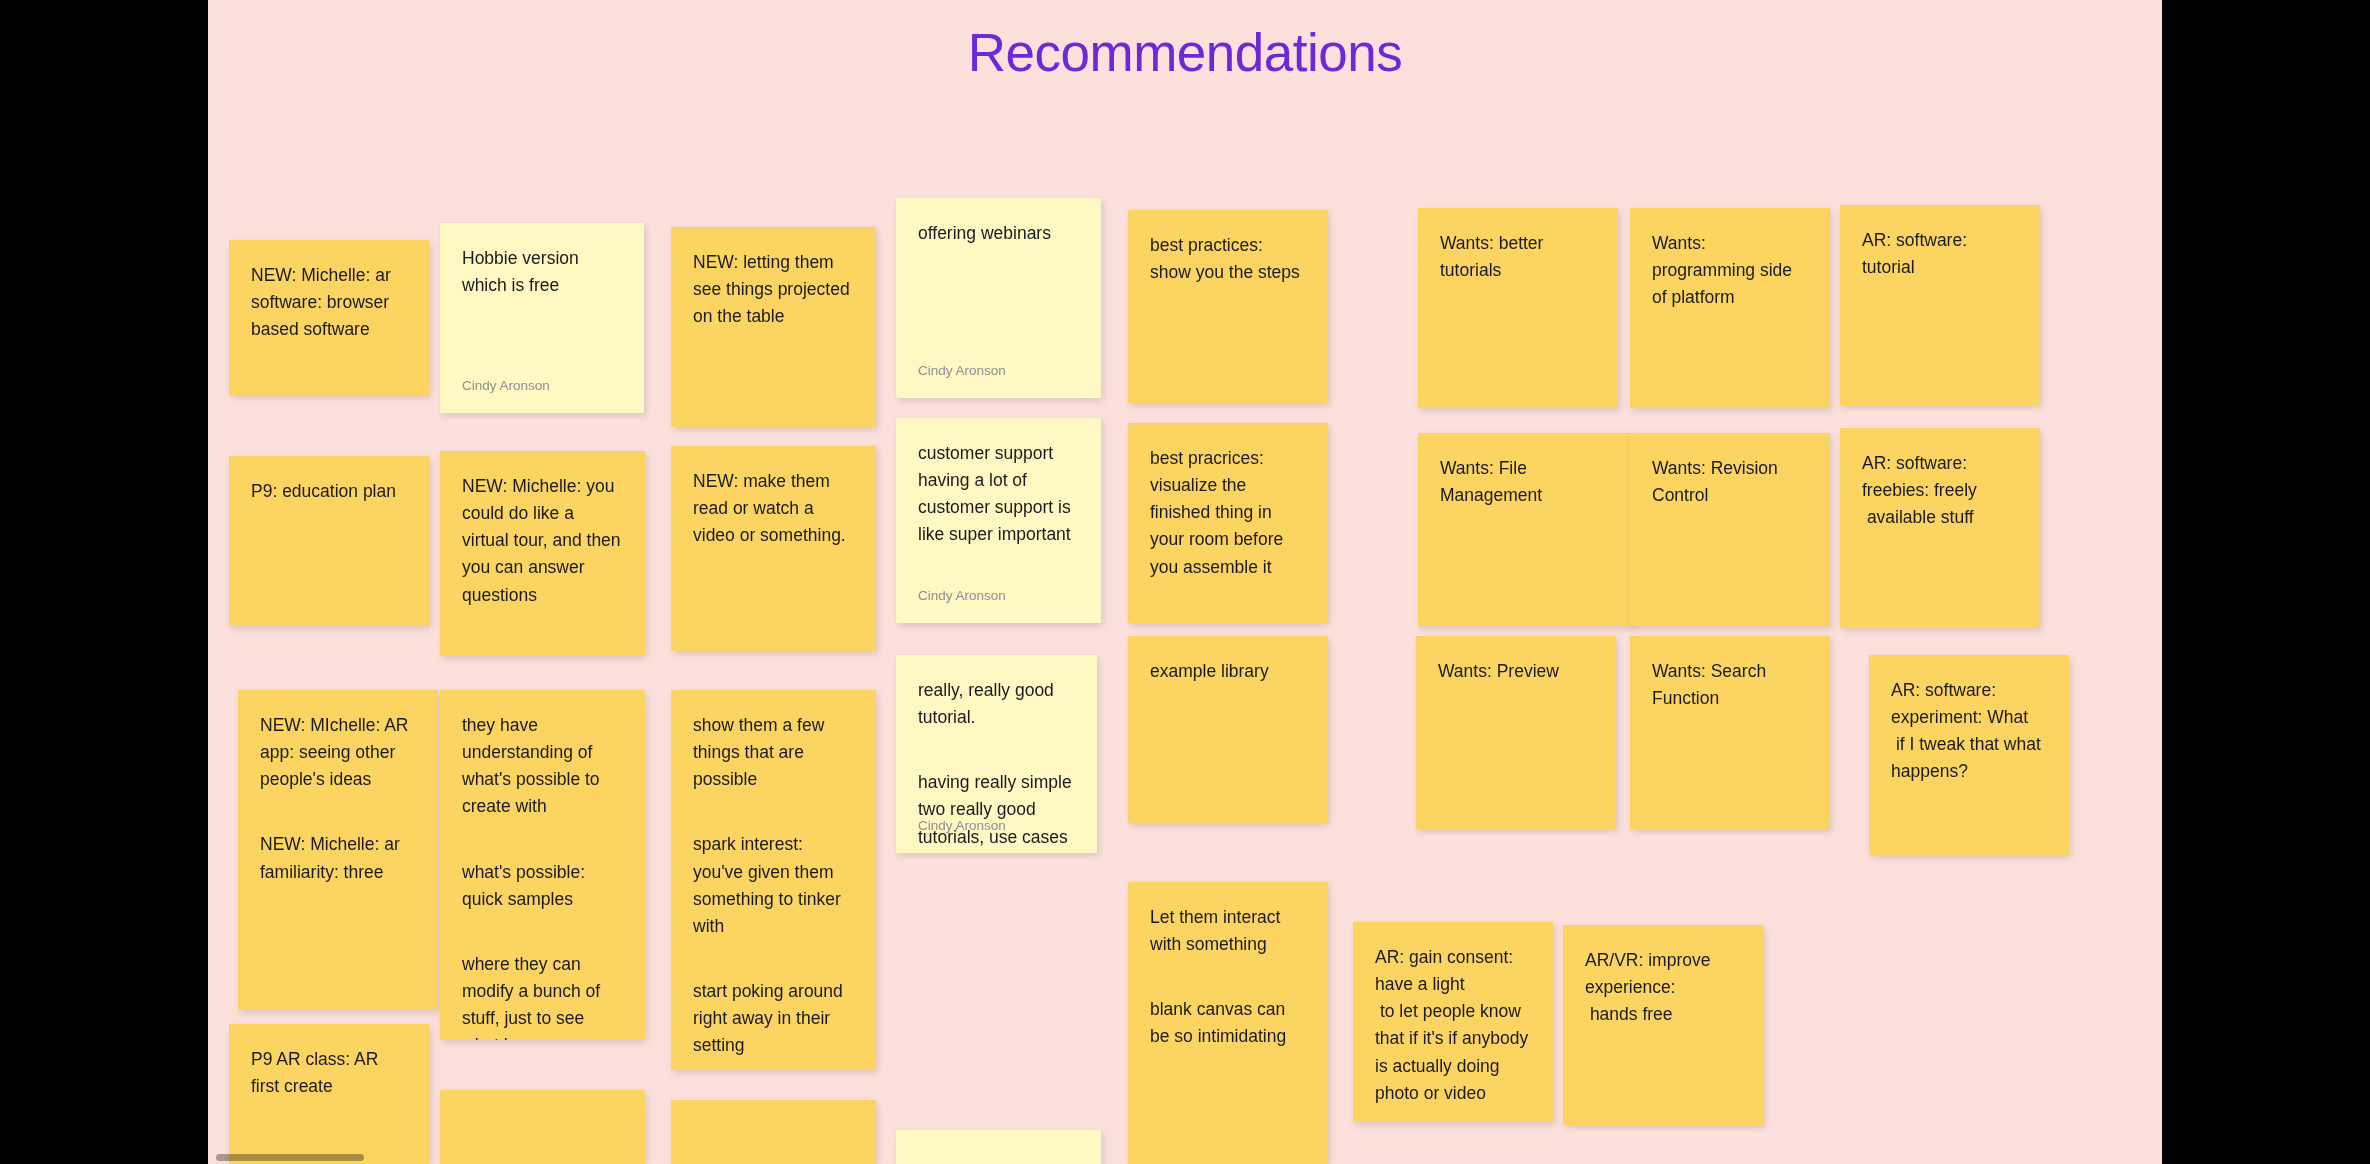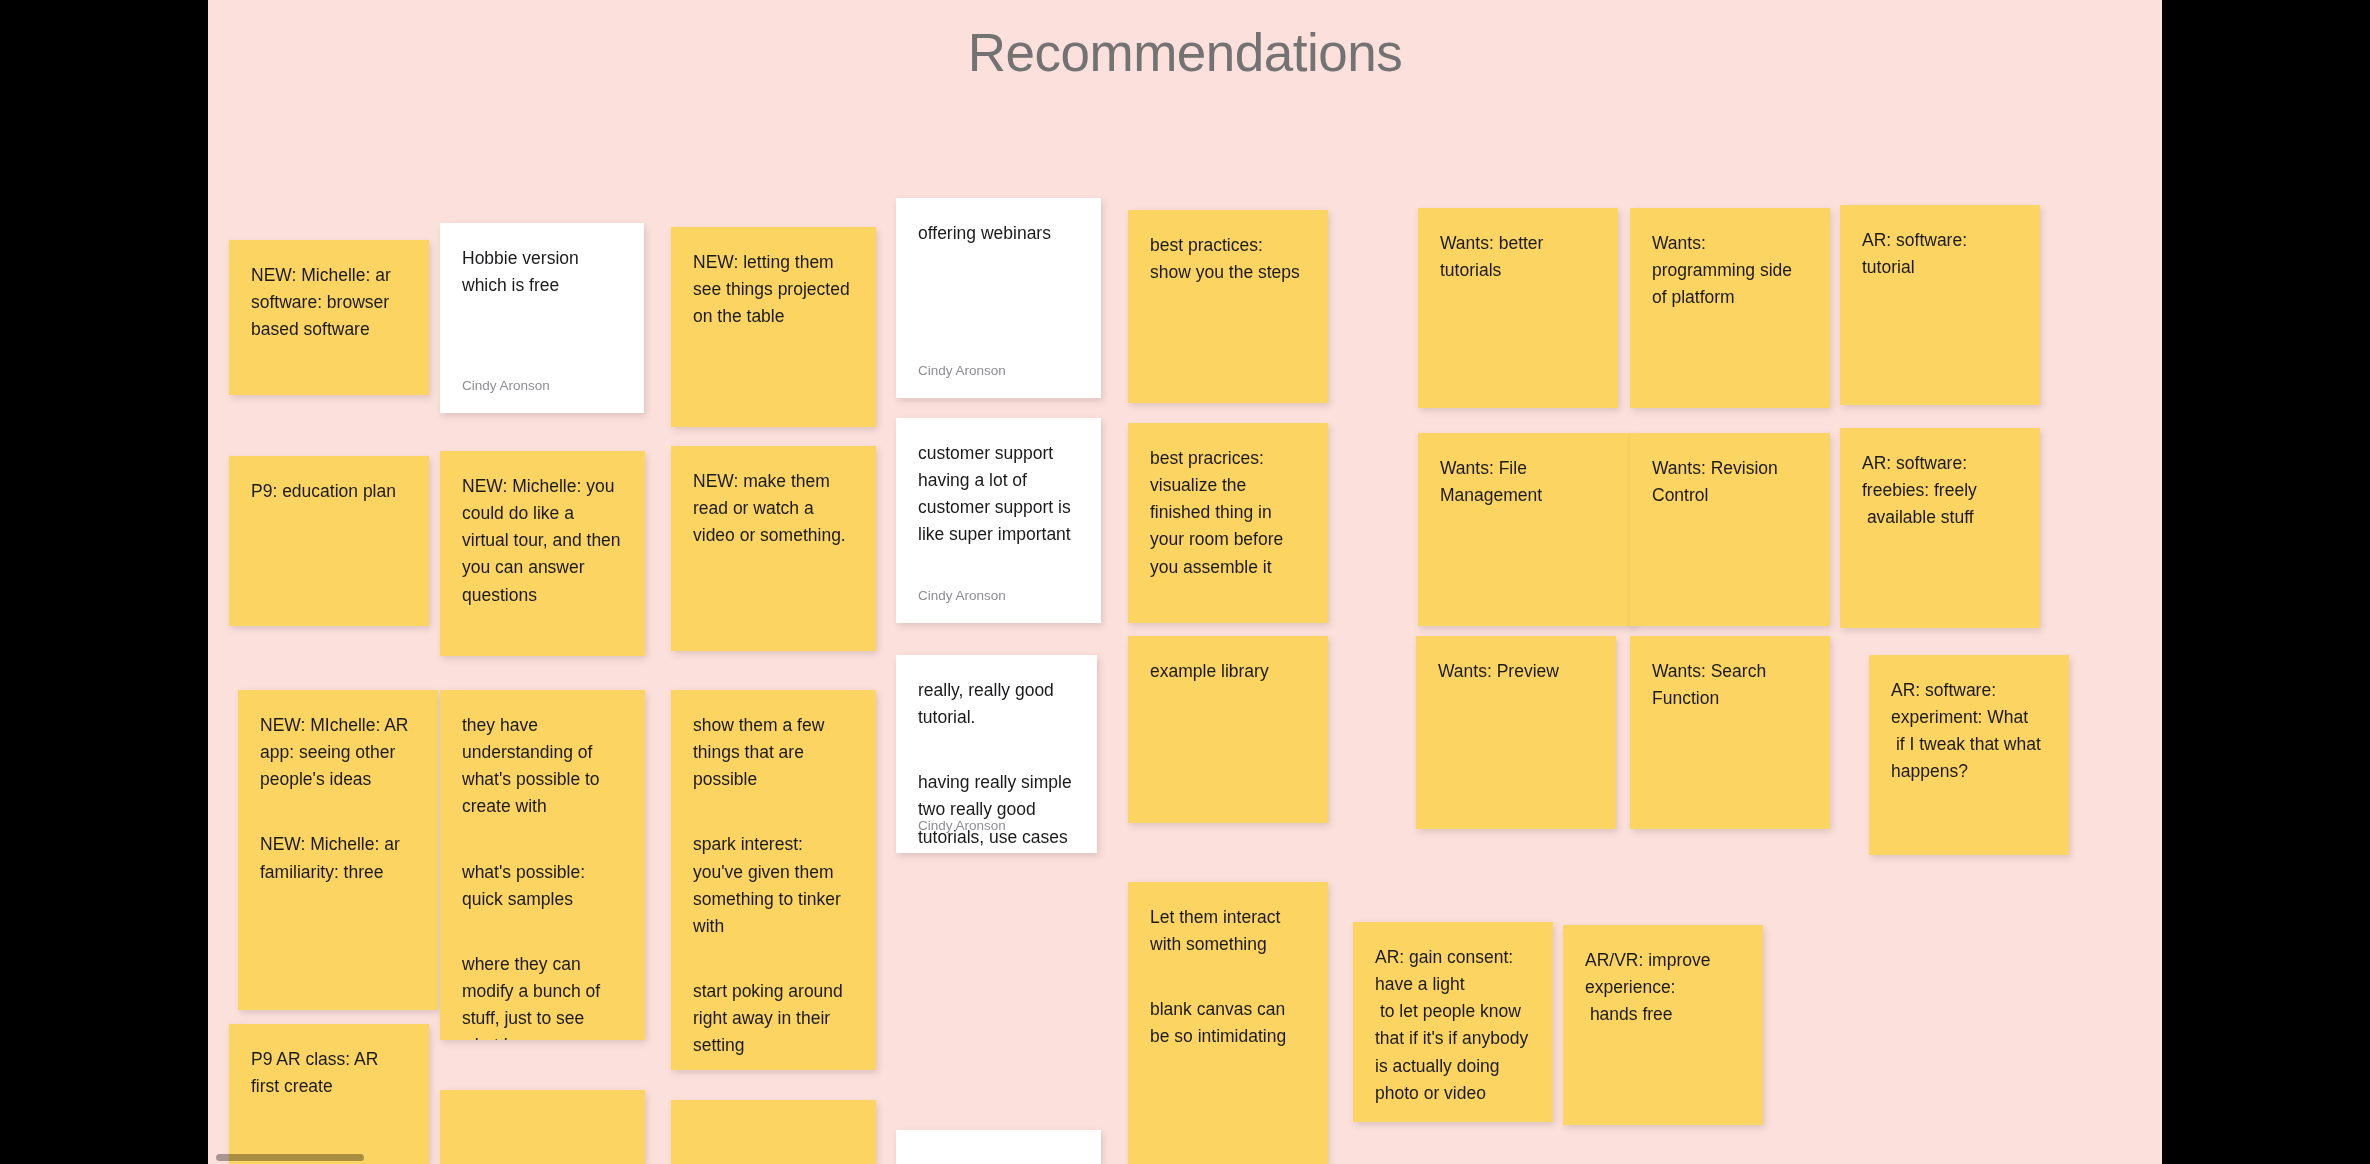--- a/index.html
+++ b/index.html
@@ -23,37 +23,37 @@
     overflow: hidden;
   }
   #board-title {
     position: absolute;
     top: 22px;
     left: 0;
     width: 100%;
     text-align: center;
     font-size: 53px;
     font-weight: 400;
-    color: #737373;
+    color: #6d28d9;
     letter-spacing: -0.5px;
     font-family: "Liberation Sans", sans-serif;
   }
   .note {
     position: absolute;
     box-sizing: border-box;
     padding: 22px 22px 14px 22px;
     box-shadow: 2px 3px 7px rgba(0,0,0,0.13);
     font-size: 17.5px;
     line-height: 1.55;
     color: #1b1b1d;
     overflow: hidden;
     font-family: "Liberation Sans", sans-serif;
   }
   .note.yellow { background: #FCD462; }
-  .note.gray   { background: #ffffff; }
+  .note.gray   { background: #fef9c3; }
   .note .body {
     white-space: pre-wrap;
   }
   .note .body + .body { margin-top: 0; }
   .note .author {
     position: absolute;
     left: 22px;
     bottom: 16px;
     font-size: 13.5px;
     color: #8e8e93;

